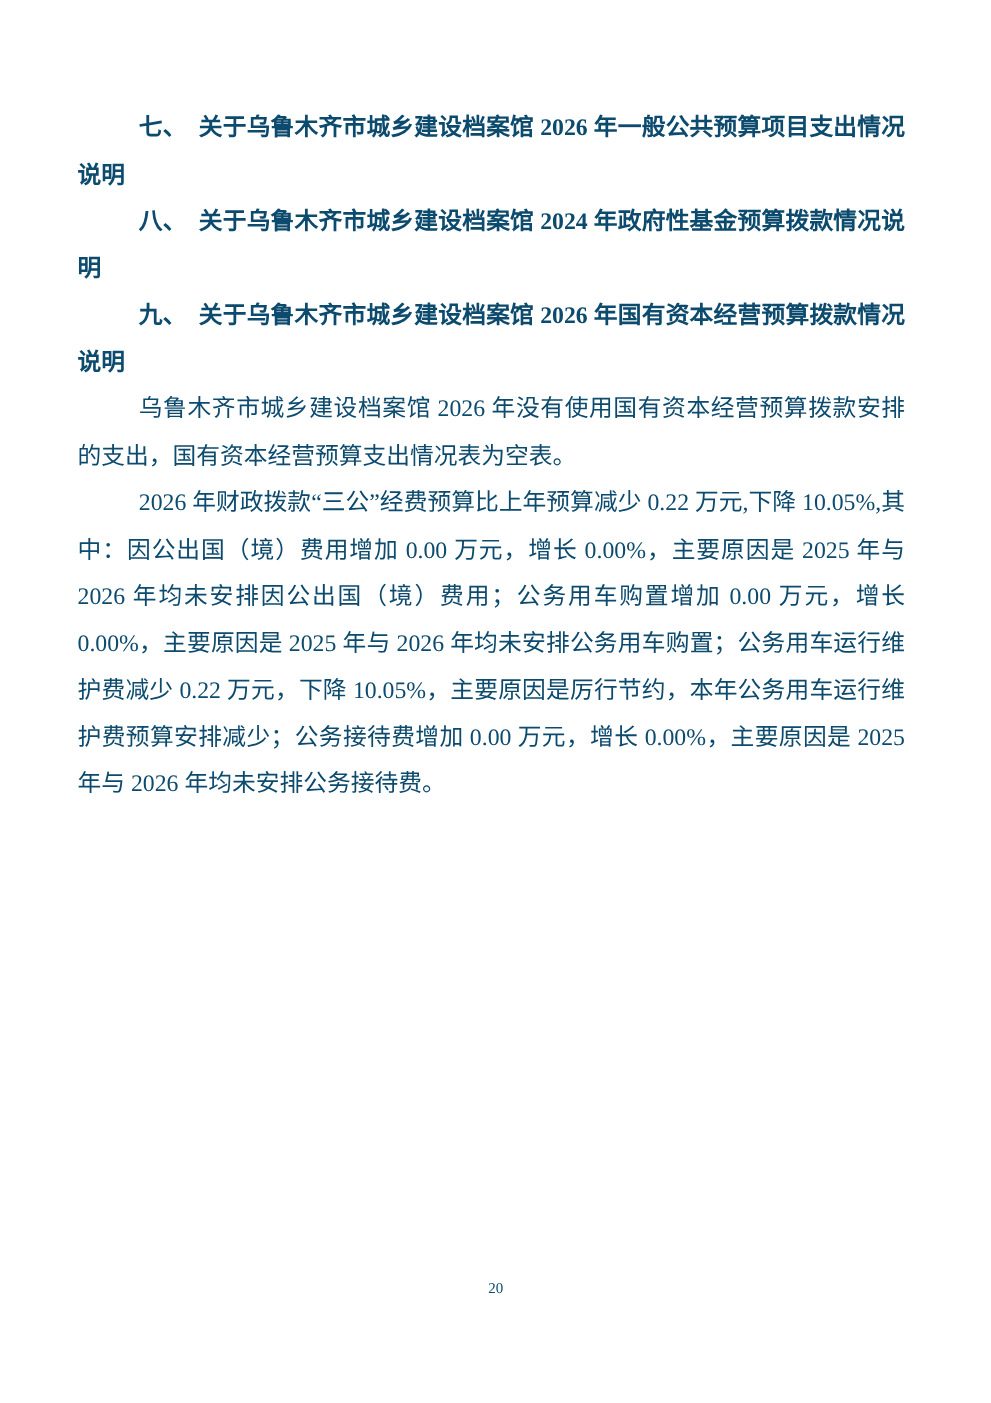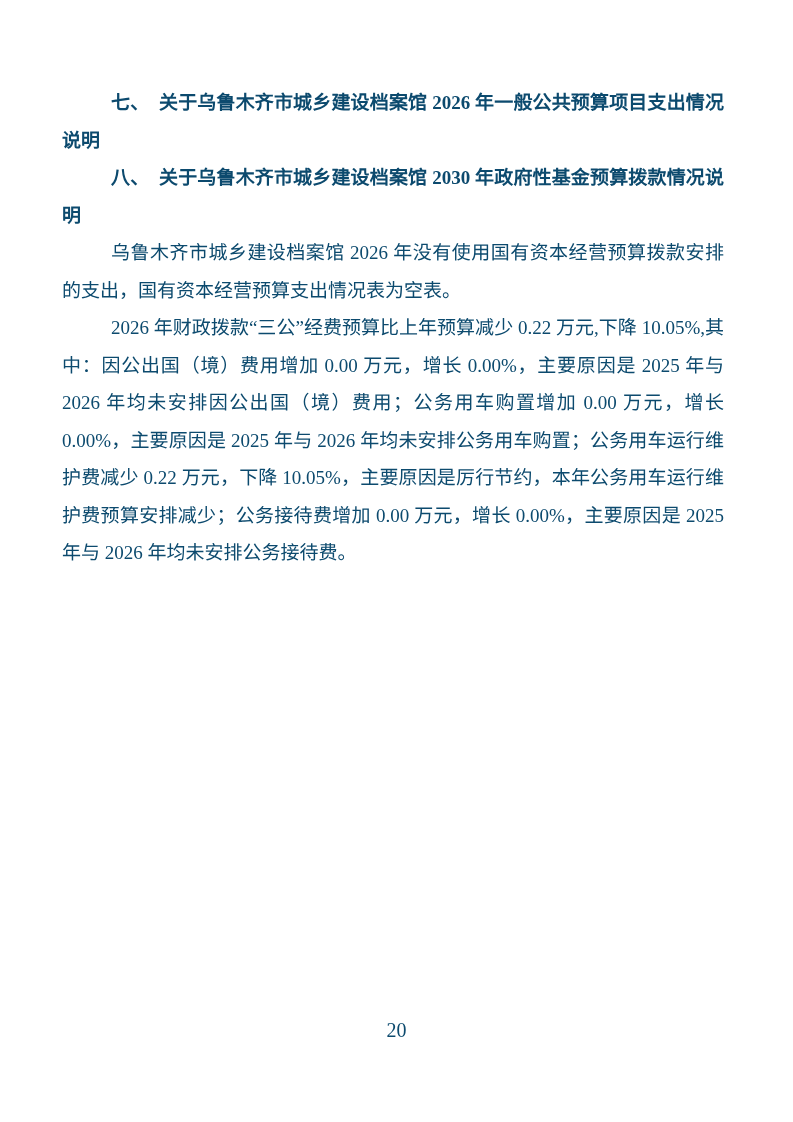--- a/index.html
+++ b/index.html
@@ -32,35 +32,36 @@
   }
   .heading {
     font-weight: bold;
   }
   .footer {
     position: absolute;
     top: 1020px;
     left: 0;
     right: 0;
     text-align: center;
-    font-size: 20px;
+    font-size: 12px;
     line-height: 20px;
     font-family: "Liberation Serif", "DejaVu Serif", serif;
   }
 </style>
 </head>
 <body>
 
 <div class="page">
   <div class="content">
 
     <p class="heading">七、　关于乌鲁木齐市城乡建设档案馆 2026 年一般公共预算项目支出情况说明</p>
 
-    <p class="heading">八、　关于乌鲁木齐市城乡建设档案馆 2030 年政府性基金预算拨款情况说明</p>
+    <p class="heading">八、　关于乌鲁木齐市城乡建设档案馆 2024 年政府性基金预算拨款情况说明</p>
 
+    <p class="heading">九、　关于乌鲁木齐市城乡建设档案馆 2026 年国有资本经营预算拨款情况说明</p>
     <p class="para">乌鲁木齐市城乡建设档案馆 2026 年没有使用国有资本经营预算拨款安排的支出，国有资本经营预算支出情况表为空表。</p>
 
     <p class="para">2026 年财政拨款“三公”经费预算比上年预算减少 0.22 万元,下降 10.05%,其中：因公出国（境）费用增加 0.00 万元，增长 0.00%，主要原因是 2025 年与 2026 年均未安排因公出国（境）费用；公务用车购置增加 0.00 万元，增长 0.00%，主要原因是 2025 年与 2026 年均未安排公务用车购置；公务用车运行维护费减少 0.22 万元，下降 10.05%，主要原因是厉行节约，本年公务用车运行维护费预算安排减少；公务接待费增加 0.00 万元，增长 0.00%，主要原因是 2025 年与 2026 年均未安排公务接待费。</p>
 
   </div>
 
   <div class="footer">
     <span>20</span>
   </div>
 </div>

